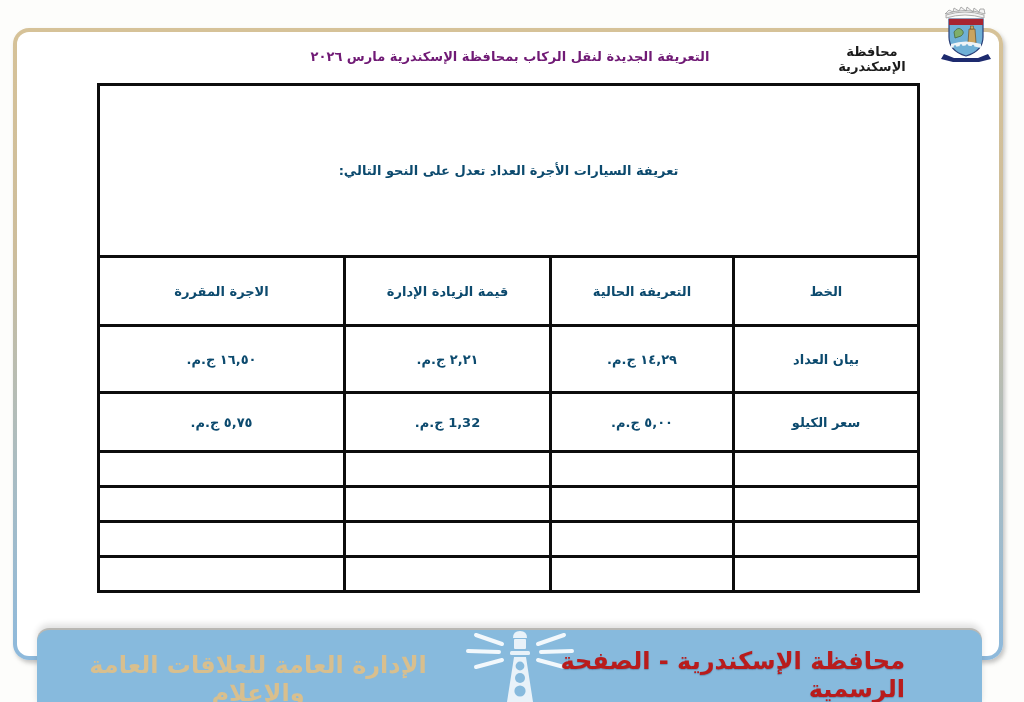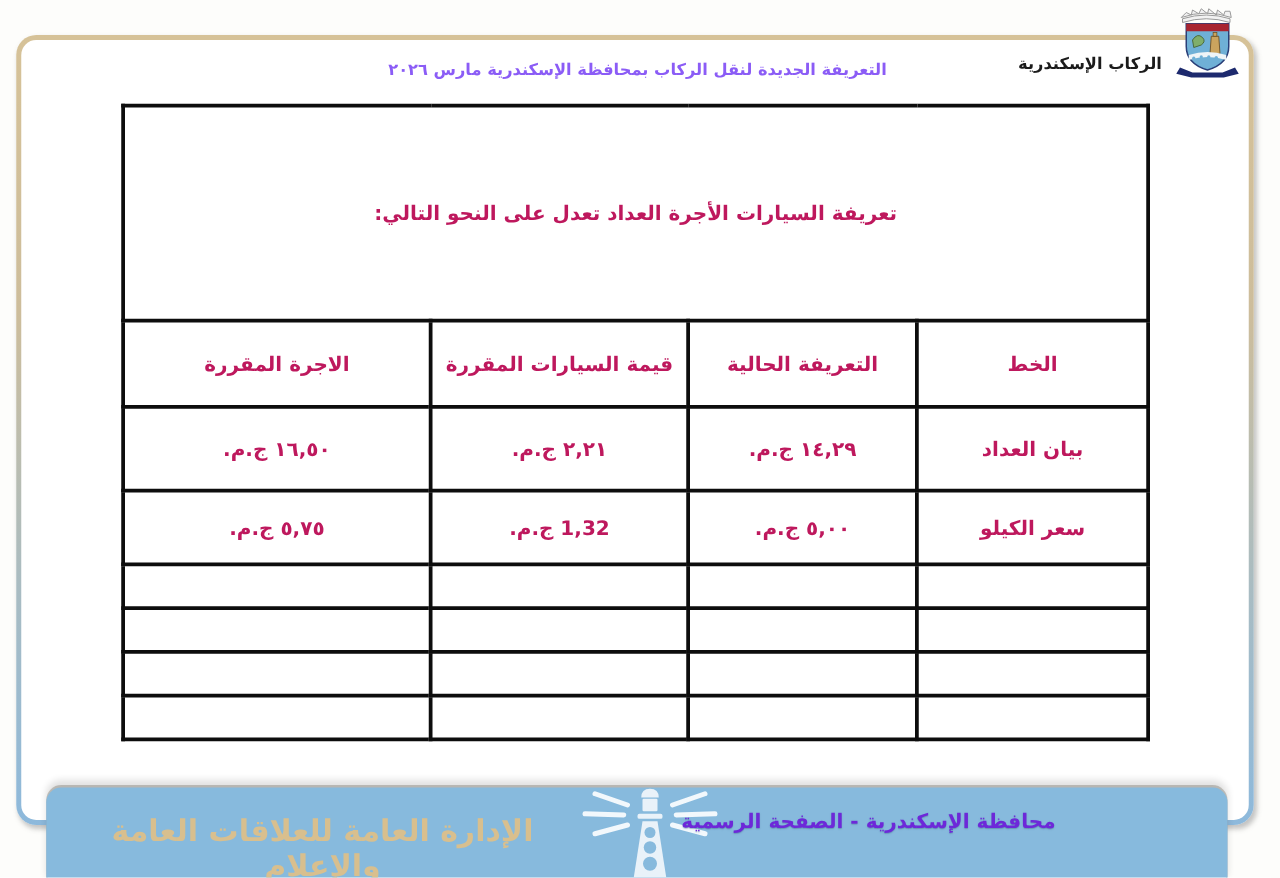--- a/index.html
+++ b/index.html
@@ -20,49 +20,49 @@
     background:#ffffff;border-radius:12px;
   }
   
   .org-name{
     position:absolute;left:812px;top:44px;width:120px;
     text-align:center;font-size:13px;font-weight:700;color:#1b1b1b;
     direction:rtl;
   }
   .doc-title{
     position:absolute;left:295px;top:49px;width:430px;
-    text-align:center;font-size:13px;font-weight:700;color:#8b5cf6;
+    text-align:center;font-size:13px;font-weight:700;color:#701a75;
     direction:rtl;
   }
   .emblem{position:absolute;left:927px;top:2px;width:78px;height:64px;}
   
   table.fare{
     position:absolute;left:97px;top:83px;width:820px;
     border-collapse:collapse;direction:rtl;table-layout:fixed;
   }
   table.fare td{
     border:3px solid #0d0d0d;
     text-align:center;vertical-align:middle;
-    font-size:16px;font-weight:700;color:#be185d;
+    font-size:13px;font-weight:700;color:#0c4a6e;
     padding:0;
   }
   td.intro-cell{height:169px;padding-left:80px;}
   tr.hdr td{height:66px;margin-top:32px;}
   tr.r1 td{height:64px;text-align:center;}
   tr.r2 td{height:56px;margin-top:17px;}
   tr.empty td{height:32px;}
   
   .footer-bar{
     position:absolute;left:37px;top:630px;width:945px;height:84px;
     background:#87badd;border-radius:12px;
     box-shadow:0 -2px 0 rgba(150,148,140,.55),0 -6px 6px rgba(0,0,0,.12);
   }
   .footer-right{
     position:absolute;left:545px;top:647px;width:360px;
-    text-align:left;font-size:16px;font-weight:700;color:#6d28d9;
+    text-align:right;font-size:24px;font-weight:700;color:#b91c1c;
     direction:rtl;text-shadow:0 1px 1px rgba(70,110,145,.5);
   }
   .footer-left{
     position:absolute;left:58px;top:651px;width:400px;
     text-align:center;font-size:24px;font-weight:700;color:#d8bf8e;
     direction:rtl;
   }
   .lighthouse{position:absolute;left:450px;top:629px;width:140px;height:73px;}
 </style>
 </head>
@@ -87,38 +87,38 @@
   <path d="M27 30 q4 -6 8 -2 q3 3 -1 6 l-6 2 z" fill="#7fae6a" stroke="#44602f" stroke-width="0.7"></path>
   <path d="M24 42 q15 -5 30 0 l0 4 q-15 -5 -30 0 z" fill="#eef4f7"></path>
   <circle cx="28" cy="44.5" r="1.3" fill="#6fb0d6"></circle>
   <circle cx="34" cy="43.5" r="1.3" fill="#6fb0d6"></circle>
   <circle cx="40" cy="43.5" r="1.3" fill="#6fb0d6"></circle>
   <circle cx="46" cy="44" r="1.3" fill="#6fb0d6"></circle>
 
   <path d="M17 52 l10 4 24 0 10 -4 3 5 -12 3 -26 0 -12 -3 z" fill="#1d2a6e"></path>
 </svg>
 
-<div class="org-name">الركاب الإسكندرية</div>
+<div class="org-name">محافظة الإسكندرية</div>
 <div class="doc-title">التعريفة الجديدة لنقل الركاب بمحافظة الإسكندرية مارس ٢٠٢٦</div>
 
 <table class="fare">
   <colgroup>
     <col style="width:185px">
       <col style="width:183px">
       <col style="width:206px">
       <col style="width:246px">
   </colgroup>
   <tbody>
       <tr>
     <td colspan="4" class="intro-cell">تعريفة السيارات الأجرة العداد تعدل على النحو التالي:</td>
   </tr>
   <tr class="hdr">
     <td>الخط</td>
     <td>التعريفة الحالية</td>
-    <td>قيمة السيارات المقررة</td>
+    <td>قيمة الزيادة الإدارة</td>
     <td>الاجرة المقررة</td>
   </tr>
   <tr class="r1">
     <td>بيان العداد</td>
     <td>١٤,٢٩ ج.م.</td>
     <td>٢,٢١ ج.م.</td>
     <td>١٦,٥٠ ج.م.</td>
   </tr>
   <tr class="r2">
     <td>سعر الكيلو</td>

